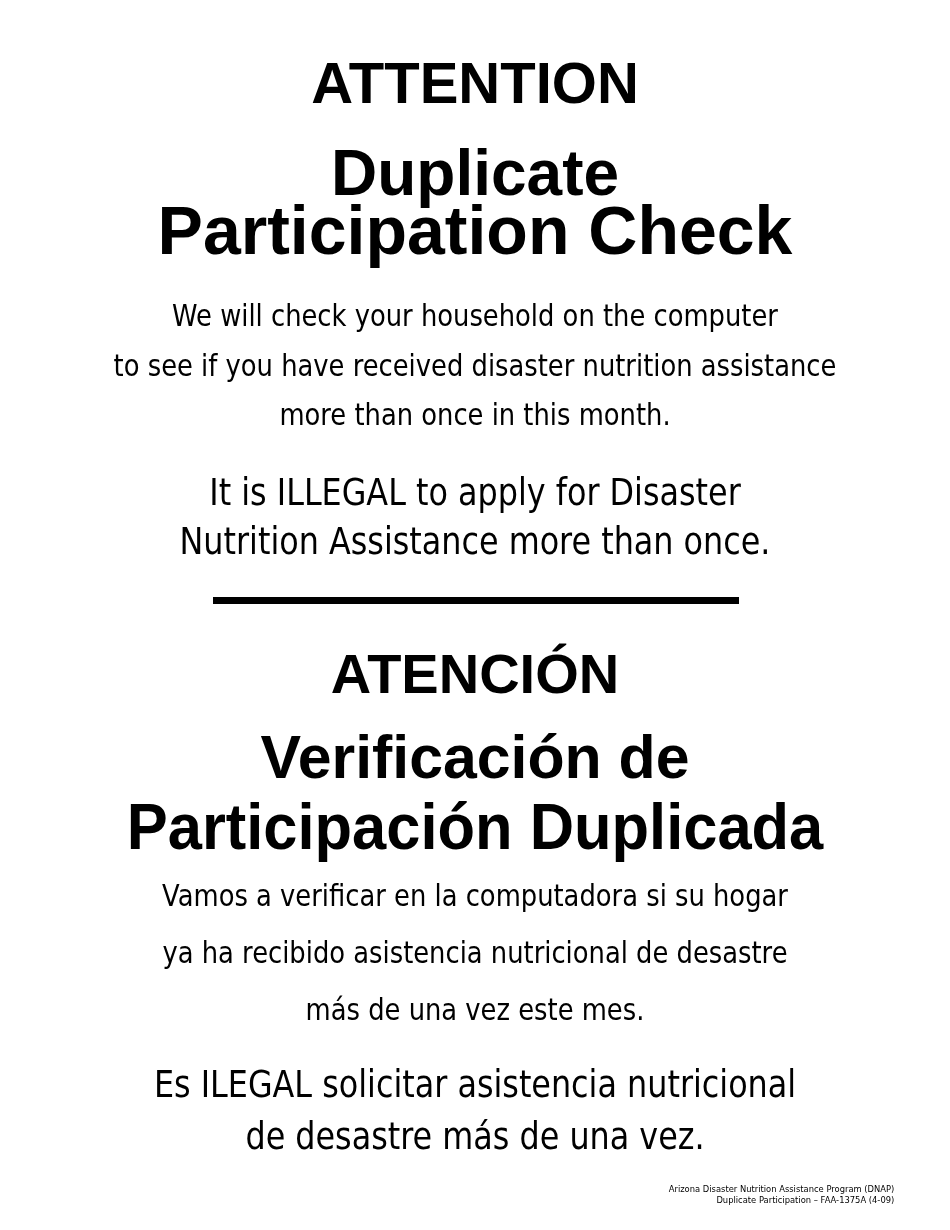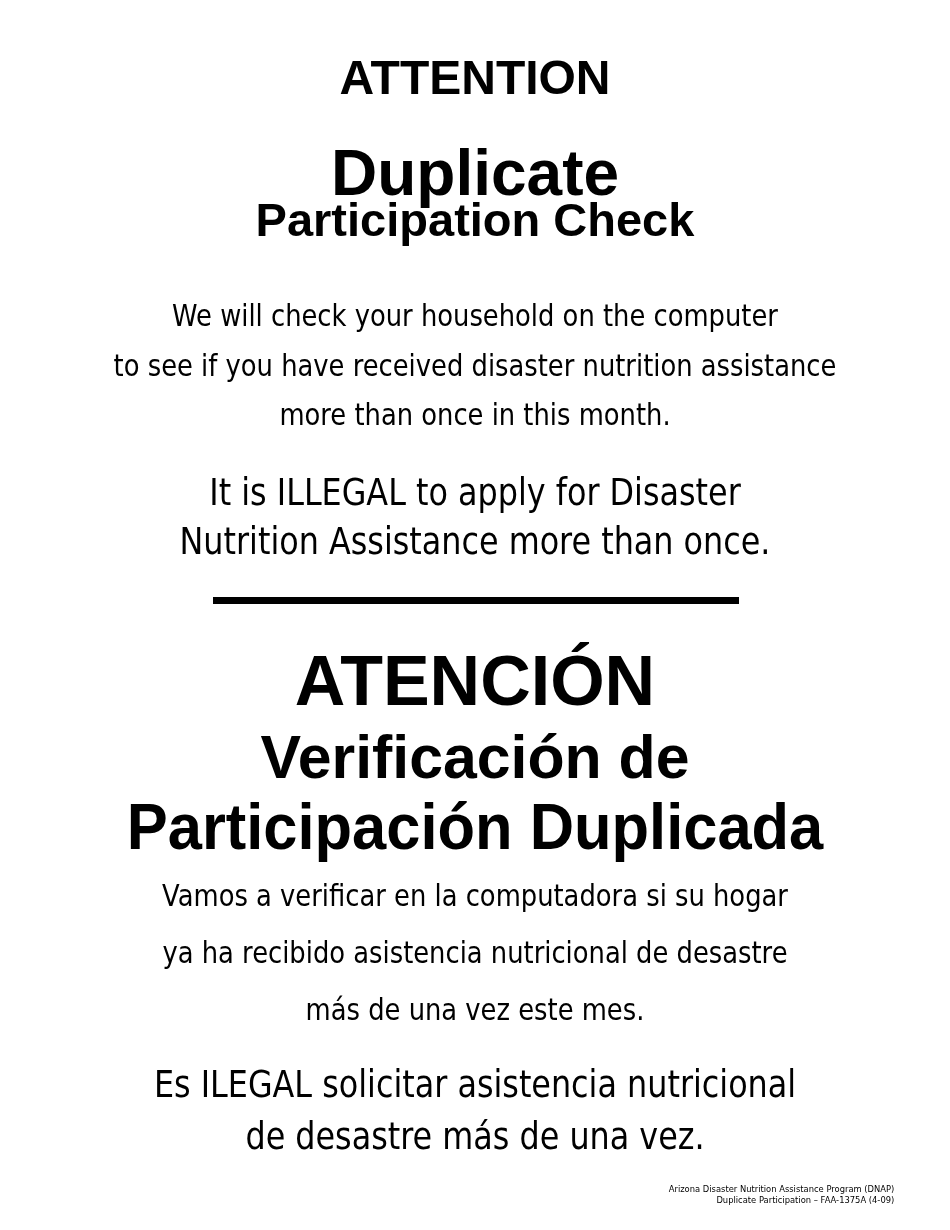--- a/index.html
+++ b/index.html
@@ -18,36 +18,36 @@
     .footer {
       position: absolute; right: 56px; top: 1183px; text-align: right;
       font-family: "DejaVu Sans", sans-serif; font-size: 9.5px; line-height: 11px;
       transform: scaleX(0.88); transform-origin: right;
     }
   </style>
 </head>
 <body>
 
 <div>
-  <div class="title" style="top:54px; font-size:48px; transform:scaleX(1.0);">ATTENTION</div>
+  <div class="title" style="top:54px; font-size:58px; transform:scaleX(1.0);">ATTENTION</div>
   <div class="title" style="top:128px; font-size:64px; transform:scaleX(1.0);margin-top:13px;">Duplicate</div>
-  <div class="title" style="top:196px; font-size:47px; transform:scaleX(1.0);">Participation Check</div>
+  <div class="title" style="top:196px; font-size:68px; transform:scaleX(1.0);">Participation Check</div>
 
   <div class="body" style="top:301px; font-size:30px;">We will check your household on the computer</div>
   <div class="body" style="top:351px; font-size:30px;">to see if you have received disaster nutrition assistance</div>
   <div class="body" style="top:400px; font-size:30px;">more than once in this month.</div>
 
   <div class="body" style="top:474px; font-size:37px;">It is ILLEGAL to apply for Disaster</div>
   <div class="body" style="top:523px; font-size:37px;">Nutrition Assistance more than once.</div>
 </div>
 
 <div class="rule"></div>
 
 <div>
-  <div class="title" style="top:646px; font-size:70px; transform:scaleX(1.0);">ATENCIÓN</div>
+  <div class="title" style="top:646px; font-size:56px; transform:scaleX(1.0);">ATENCIÓN</div>
   <div class="title" style="top:726px; font-size:62px; transform:scaleX(0.98);">Verificación de</div>
   <div class="title" style="top:795px; font-size:64px; transform:scaleX(0.96);">Participación Duplicada</div>
 
   <div class="body" style="top:881px; font-size:30px;">Vamos a verificar en la computadora si su hogar</div>
   <div class="body" style="top:938px; font-size:30px;">ya ha recibido asistencia nutricional de desastre</div>
   <div class="body" style="top:995px; font-size:30px;">más de una vez este mes.</div>
 
   <div class="body" style="top:1066px; font-size:37px;">Es ILEGAL solicitar asistencia nutricional</div>
   <div class="body" style="top:1118px; font-size:37px;">de desastre más de una vez.</div>
 </div>

